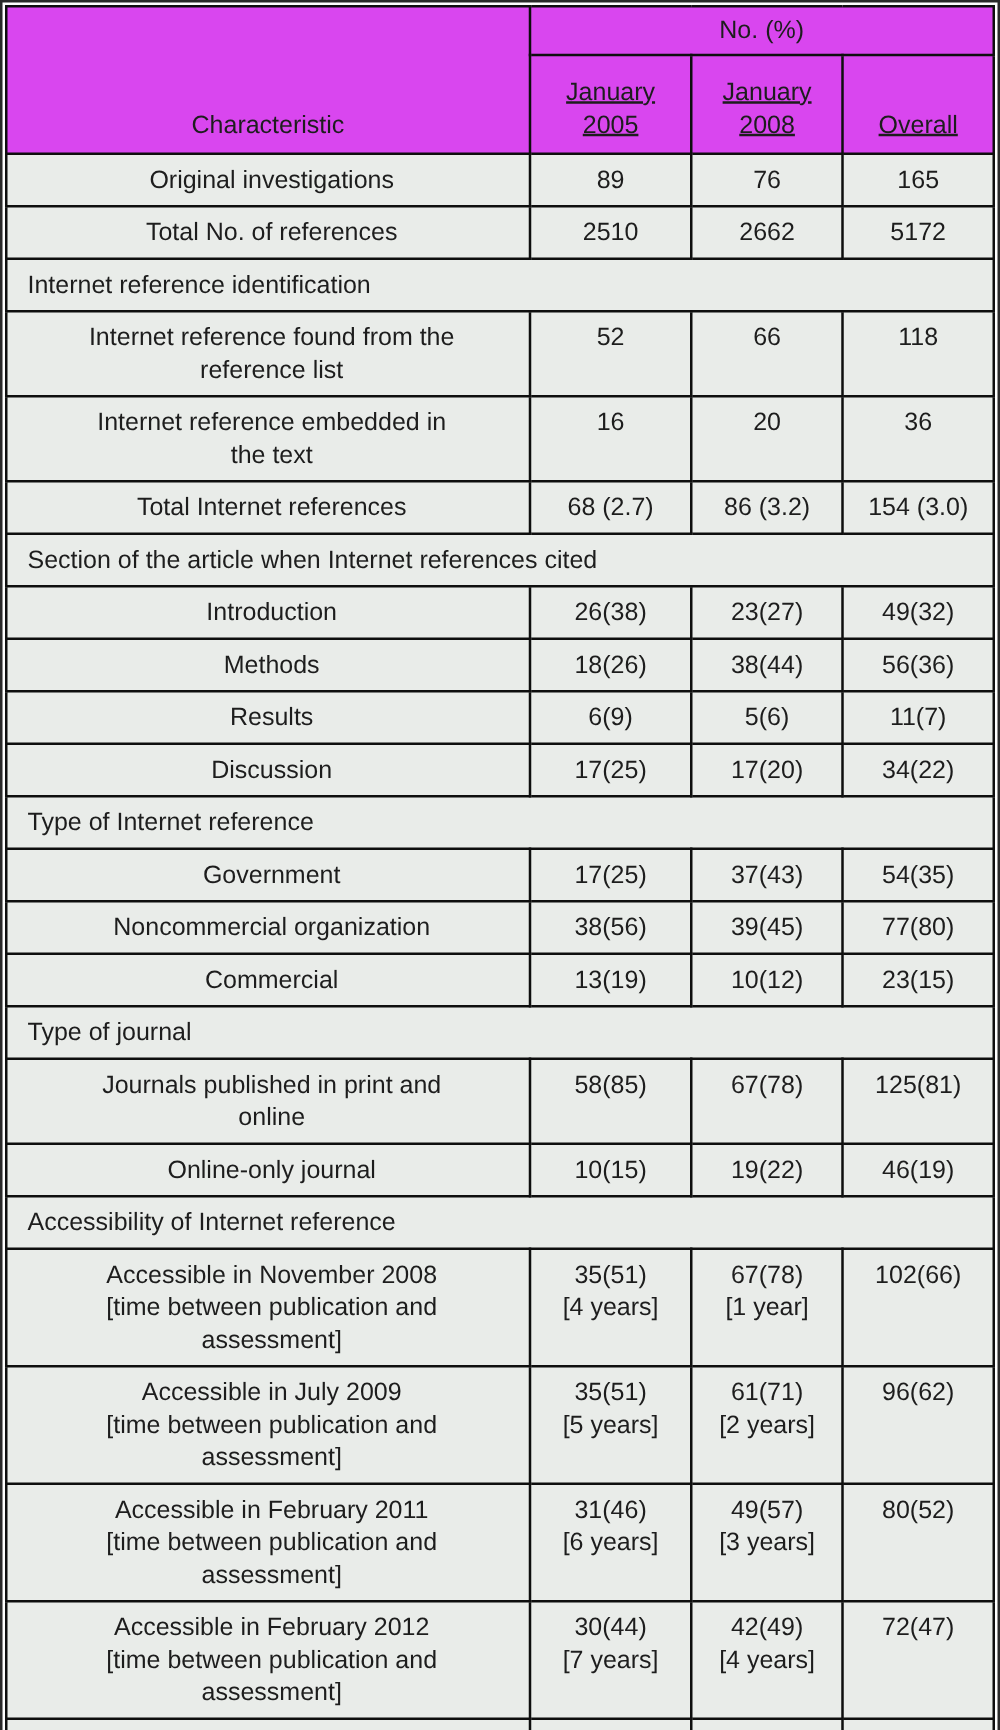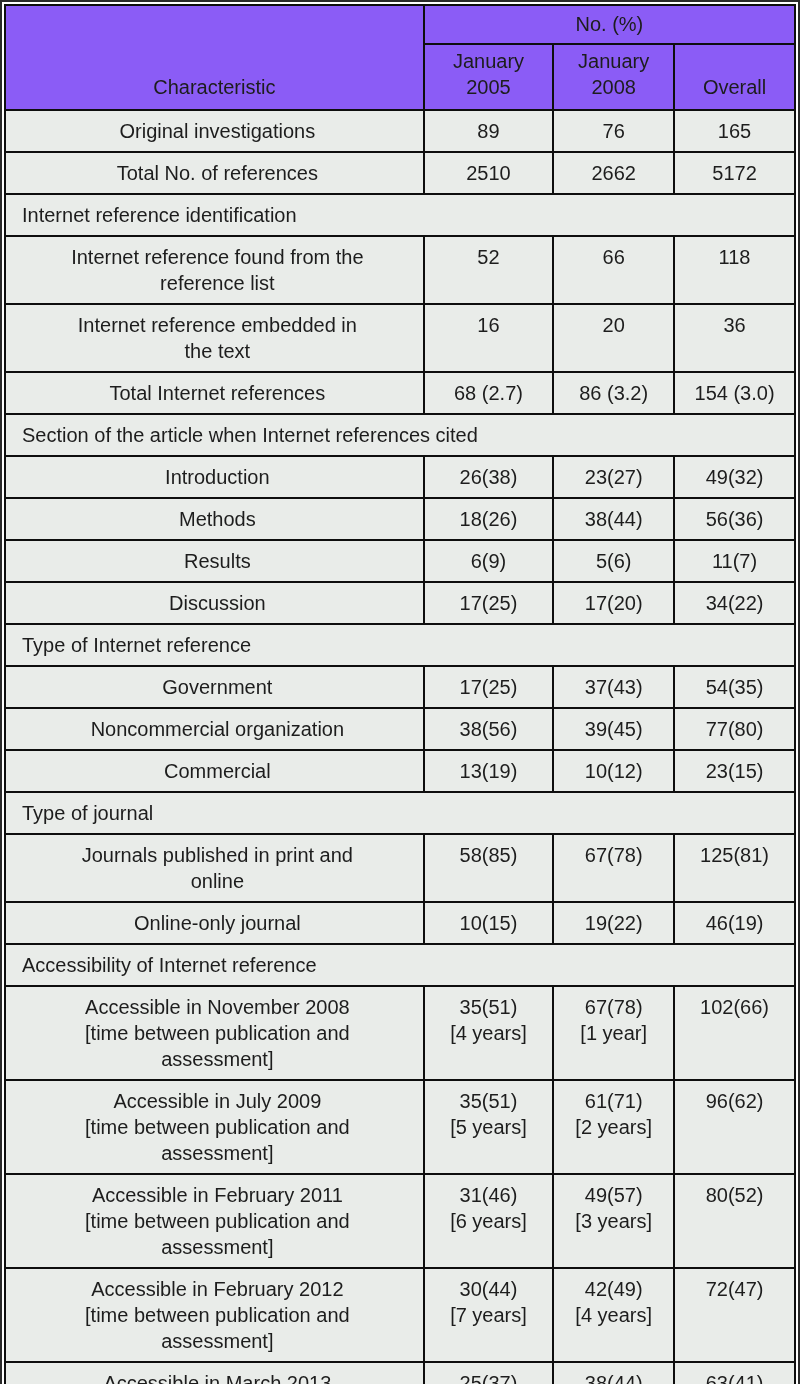--- a/index.html
+++ b/index.html
@@ -24,37 +24,38 @@
     line-height: 26px;
   }
   table.char-table th,
   table.char-table td {
     border: 2.5px solid #0e0e0e;
     font-weight: normal;
     box-sizing: border-box;
   }
   
   thead th {
-    background: #8b5cf6;
+    background: #d946ef;
   }
   th.char-head {
     vertical-align: bottom;
     text-align: center;
     padding: 0 8px 9px 8px;
   }
   th.group-head {
     text-align: center;
     vertical-align: middle;
     padding: 5px 8px 6px 8px;
   }
   th.col-head {
     text-align: center;
     vertical-align: bottom;
-    padding: 3px 4px 9px 4px;
+    padding: 16px 4px 9px 4px;
     white-space: pre-line;
+    text-decoration: underline;
   }
   
   tbody td {
     background: #e9ece9;
     vertical-align: top;
   }
   td.label-cell {
     text-align: center;
     padding: 7px 10px 7px 16px;
     white-space: pre-line;

